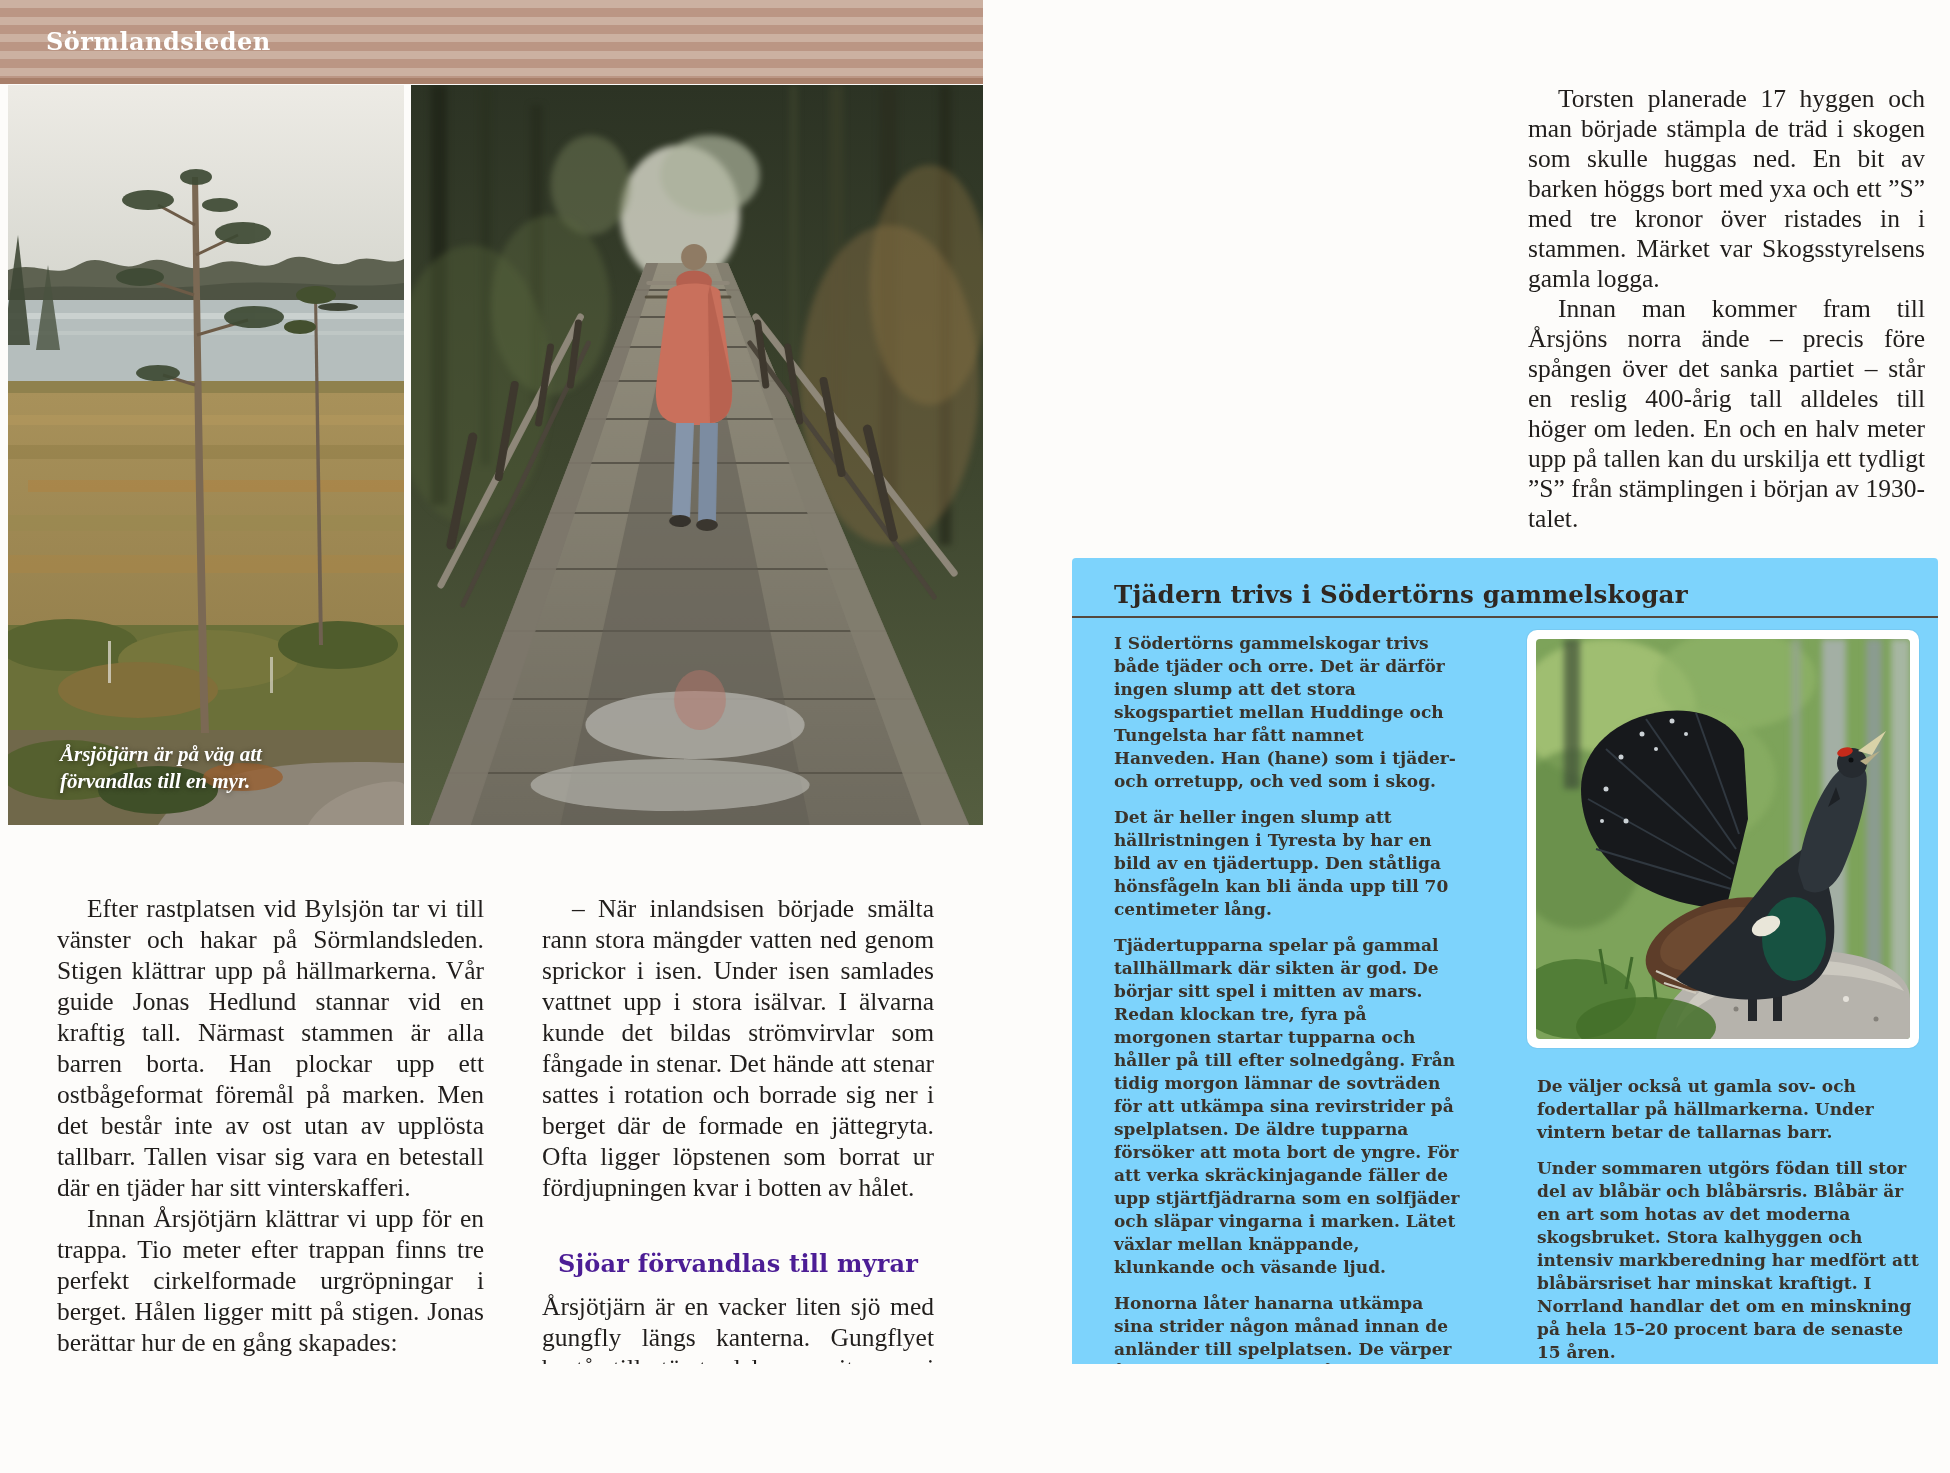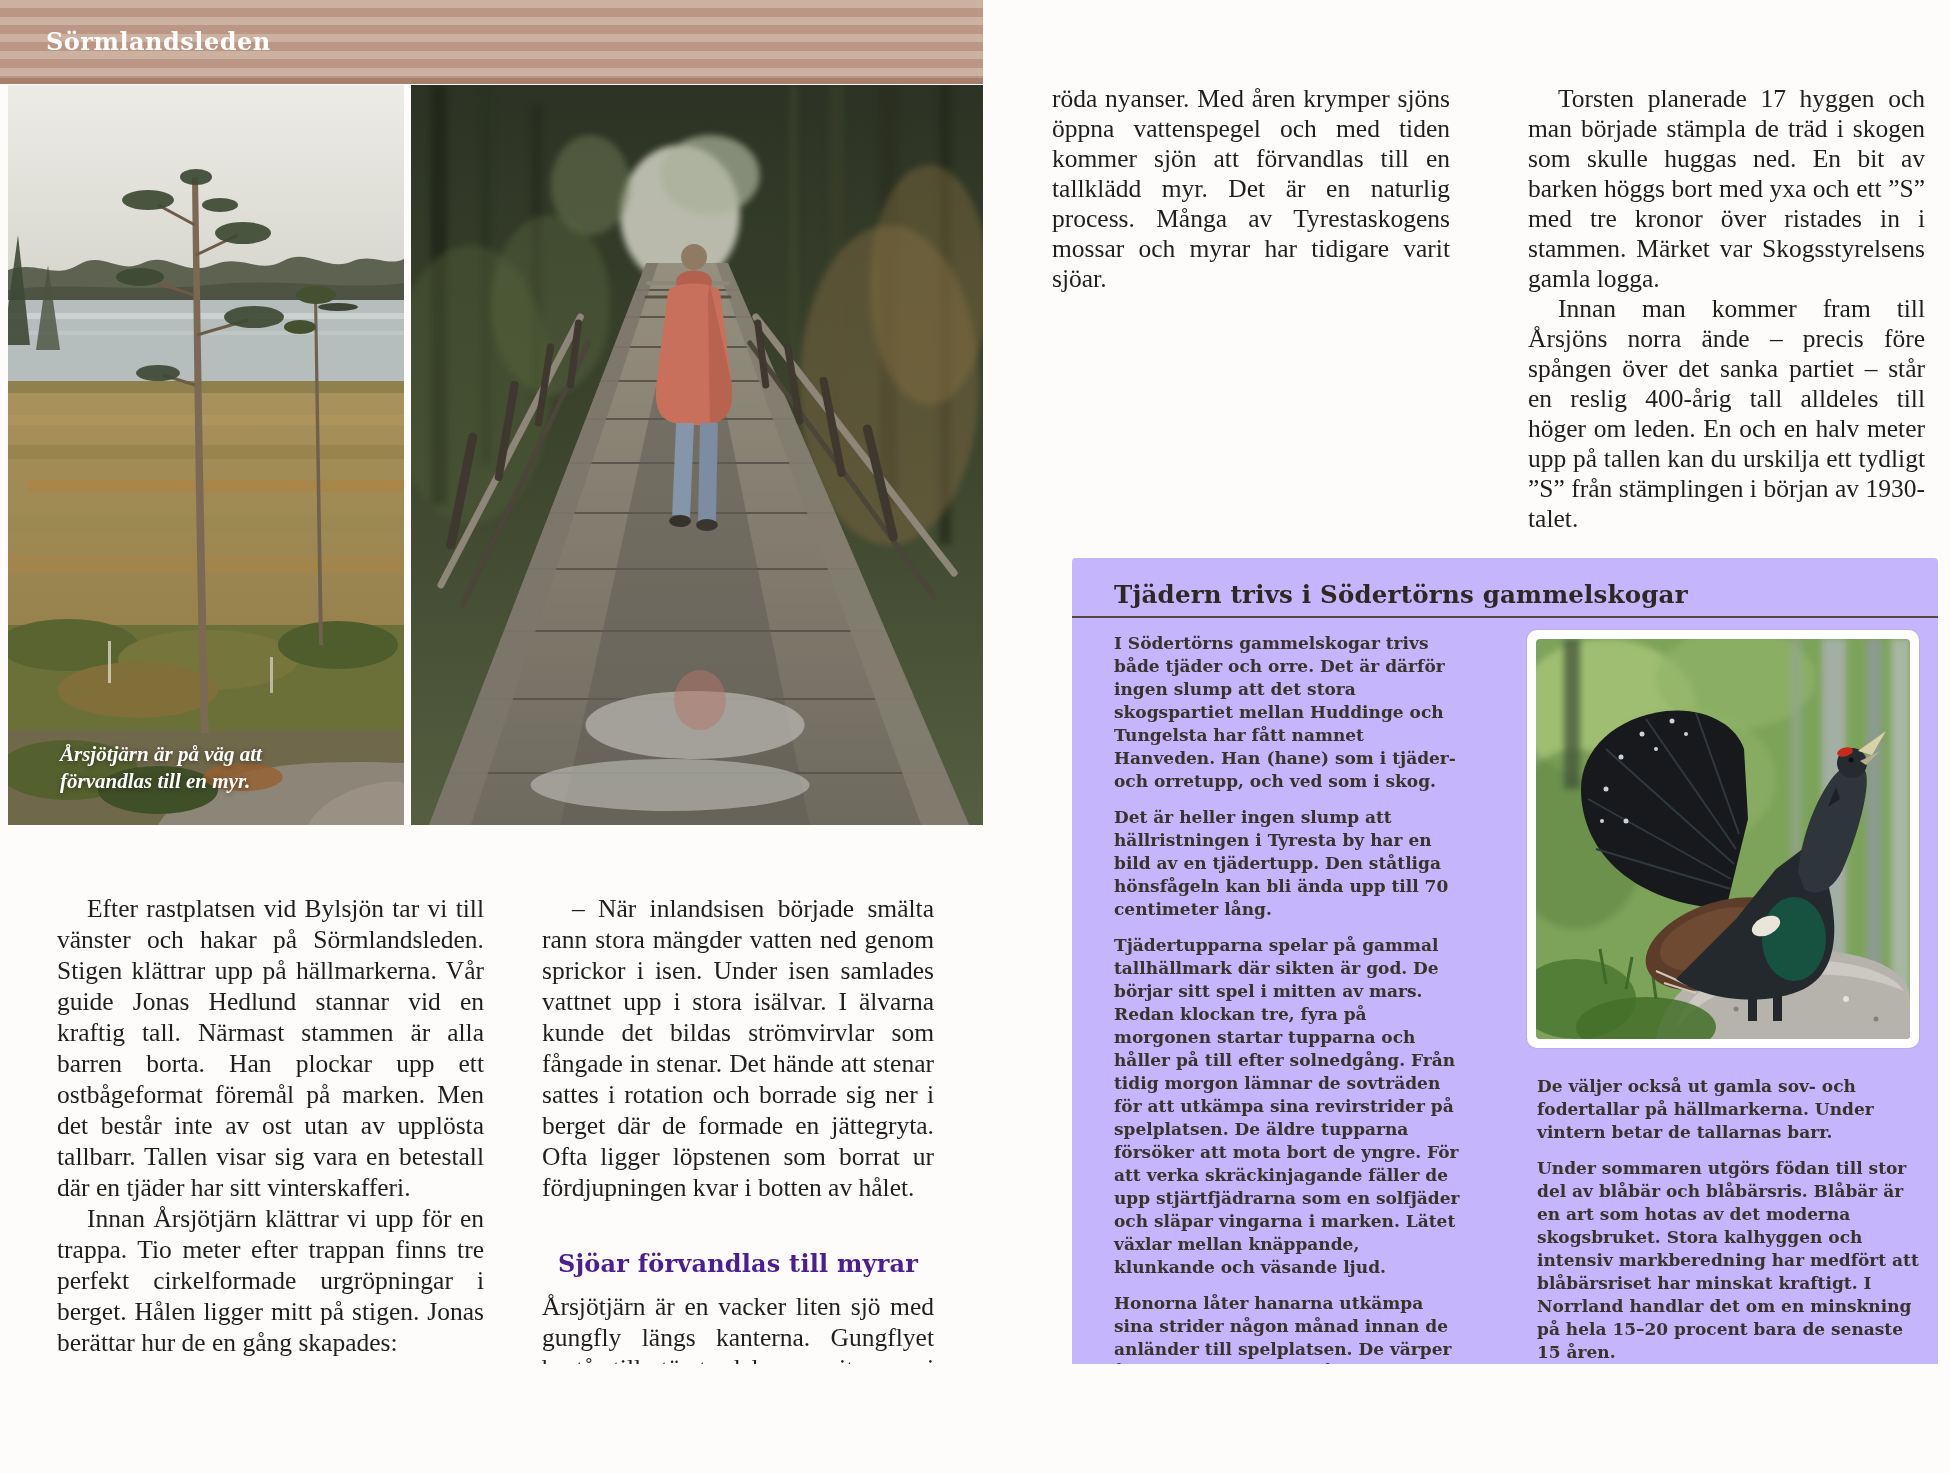--- a/index.html
+++ b/index.html
@@ -26,21 +26,21 @@
   .col p{margin:0;}
   .ind{text-indent:30px;}
   #lp-col1{left:57px;top:893px;width:427px;}
   #lp-col2{left:542px;top:893px;width:392px;}
   #rp-col1{left:1052px;top:84px;width:398px;line-height:30px;}
   #rp-col2{left:1528px;top:84px;width:397px;line-height:30px;}
   .subhead{margin:46px 0 12px 0 !important;font:700 24px/30px "DejaVu Serif",serif;
     color:#4c1d95;letter-spacing:.2px;text-align:center;text-indent:0;}
 
   
-  #factbox{left:1072px;top:558px;width:866px;height:817px;background:#c4b5fd;border-radius:4px;}
+  #factbox{left:1072px;top:558px;width:866px;height:817px;background:#7dd3fc;border-radius:4px;}
   #factbox-heading{left:42px;top:22px;font:700 24.5px/30px "DejaVu Serif",serif;color:#2f2721;letter-spacing:.2px;}
   #factbox-rule{left:0;top:58px;width:100%;height:2px;background:#55493f;}
   #factbox-left{left:42px;top:74px;width:352px;}
   .boxtext{font:700 17px/23px "DejaVu Serif",serif;color:#3a332b;text-align:left;}
   .boxtext p{margin:0 0 13px 0;}
   #bird-frame{left:455px;top:72px;width:392px;height:418px;background:#ffffff;border-radius:10px;
     padding:9px;box-sizing:border-box;box-shadow:0 0 0 1px rgba(0,0,0,.04);}
   #bird-frame svg{display:block;width:100%;height:100%;border-radius:4px;}
   #factbox-right{left:465px;top:517px;width:385px;}
 
@@ -228,21 +228,20 @@
     <p class="ind">Efter rastplatsen vid Bylsjön tar vi till vänster och hakar på Sörmlandsleden. Stigen klättrar upp på hällmarkerna. Vår guide Jonas Hedlund stannar vid en kraftig tall. Närmast stammen är alla barren borta. Han plockar upp ett ostbågeformat föremål på marken. Men det består inte av ost utan av upplösta tallbarr. Tallen visar sig vara en betestall där en tjäder har sitt vinterskafferi.</p>
     <p class="ind">Innan Årsjötjärn klättrar vi upp för en trappa. Tio meter efter trappan finns tre perfekt cirkelformade urgröpningar i berget. Hålen ligger mitt på stigen. Jonas berättar hur de en gång skapades:</p>
   </div>
   <div id="lp-col2" class="abs col">
     <p class="ind">– När inlandsisen började smälta rann stora mängder vatten ned genom sprickor i isen. Under isen samlades vattnet upp i stora isälvar. I älvarna kunde det bildas strömvirvlar som fångade in stenar. Det hände att stenar sattes i rotation och borrade sig ner i berget där de formade en jättegryta. Ofta ligger löpstenen som borrat ur fördjupningen kvar i botten av hålet.</p>
     <p class="subhead">Sjöar förvandlas till myrar</p>
     <p>Årsjötjärn är en vacker liten sjö med gungfly längs kanterna. Gungflyet består till största delen av vitmossa i gröna, gula och</p>
   </div>
 
   <div id="rp-col1" class="abs col">
-    <p>röda nyanser. Med åren krymper sjöns öppna vattenspegel och med tiden kommer sjön att förvandlas till en tallklädd myr. Det är en naturlig process. Många av Tyrestaskogens mossar och myrar har tidigare varit sjöar.</p>
   </div>
   <div id="rp-col2" class="abs col">
     <p class="ind">Torsten planerade 17 hyggen och man började stämpla de träd i skogen som skulle huggas ned. En bit av barken höggs bort med yxa och ett ”S” med tre kronor över ristades in i stammen. Märket var Skogsstyrelsens gamla logga.</p>
     <p class="ind">Innan man kommer fram till Årsjöns norra ände – precis före spången över det sanka partiet – står en reslig 400-årig tall alldeles till höger om leden. En och en halv meter upp på tallen kan du urskilja ett tydligt ”S” från stämplingen i början av 1930-talet.</p>
   </div>
 
   <div id="factbox" class="abs">
     <div id="factbox-heading" class="abs">Tjädern trivs i Södertörns gammelskogar</div>
     <div id="factbox-rule" class="abs"></div>
 

